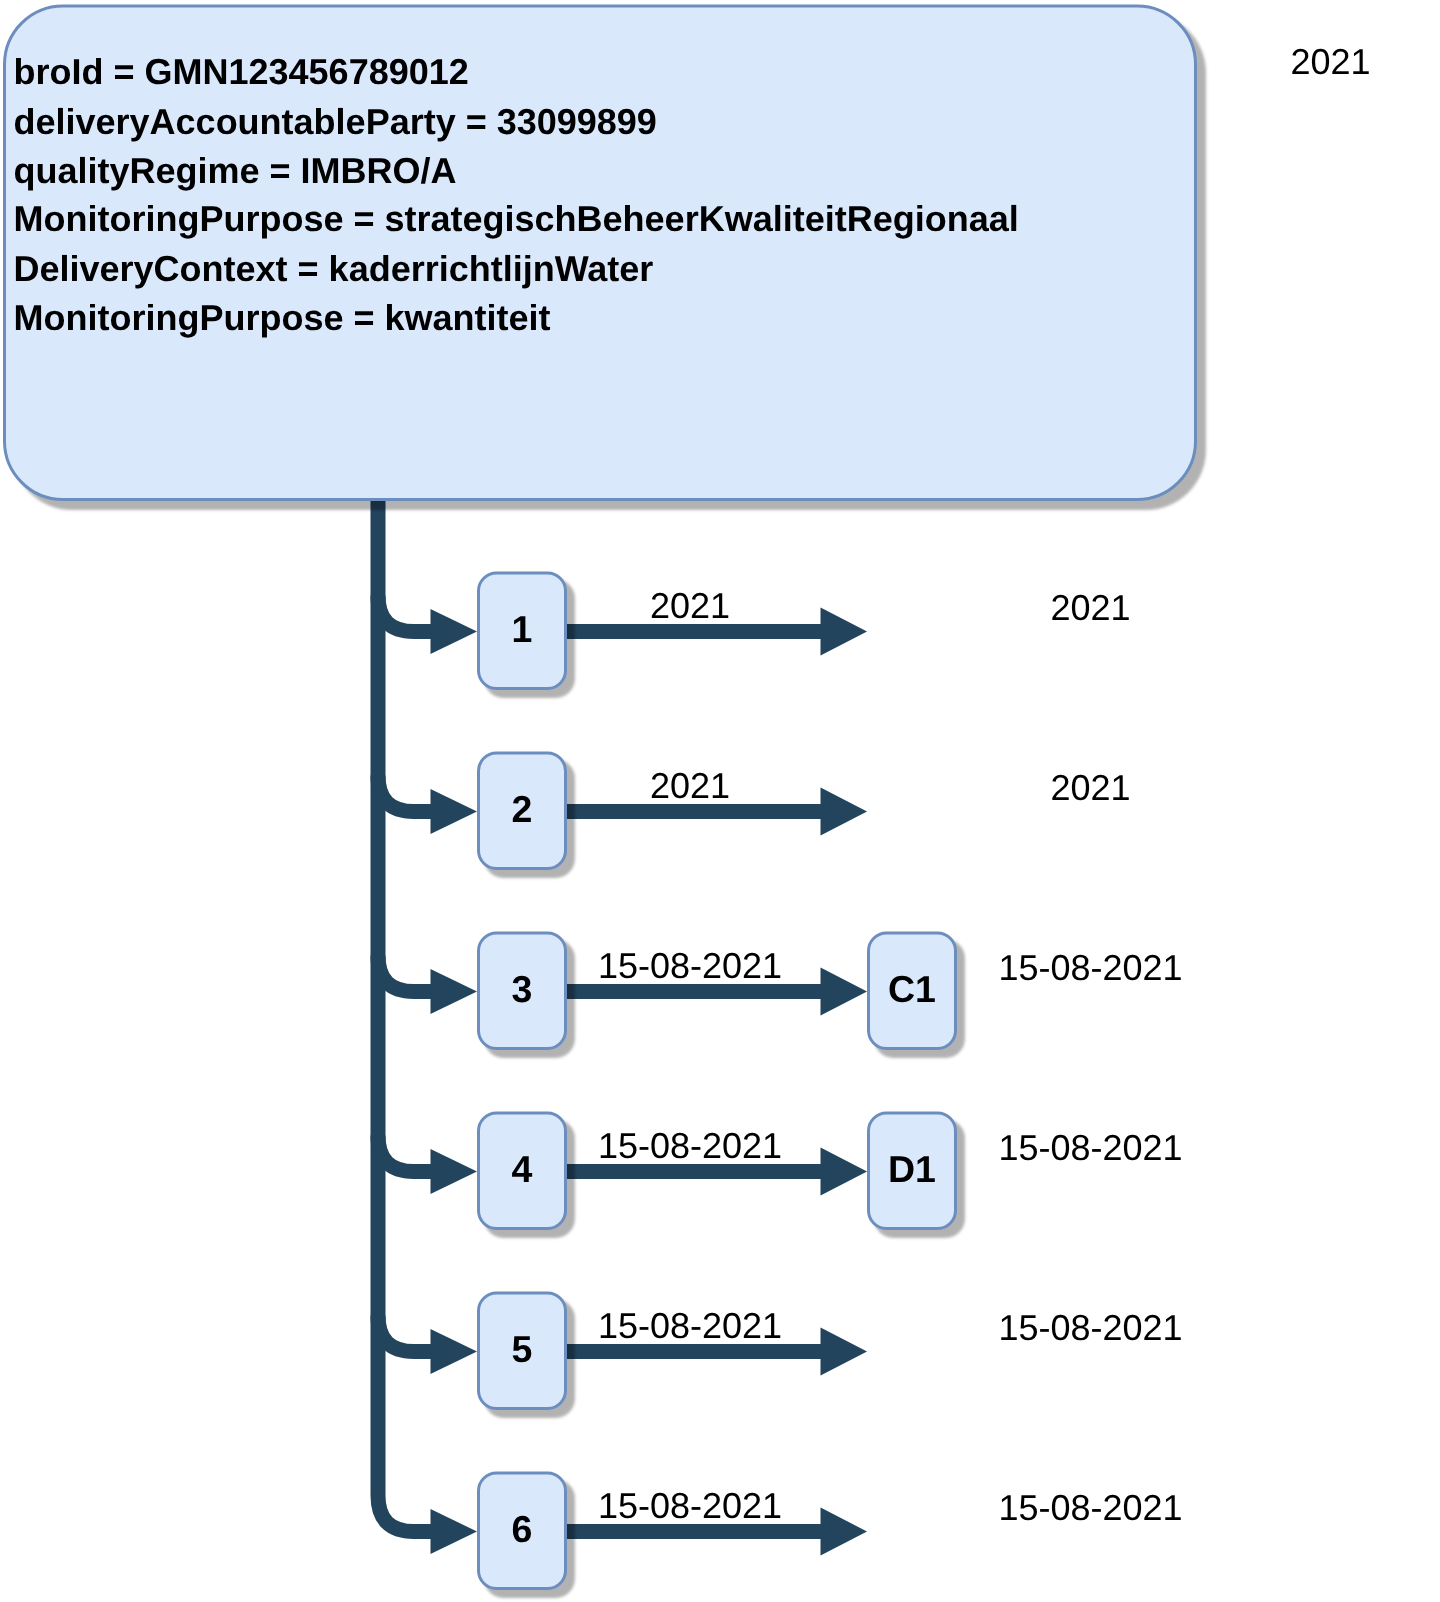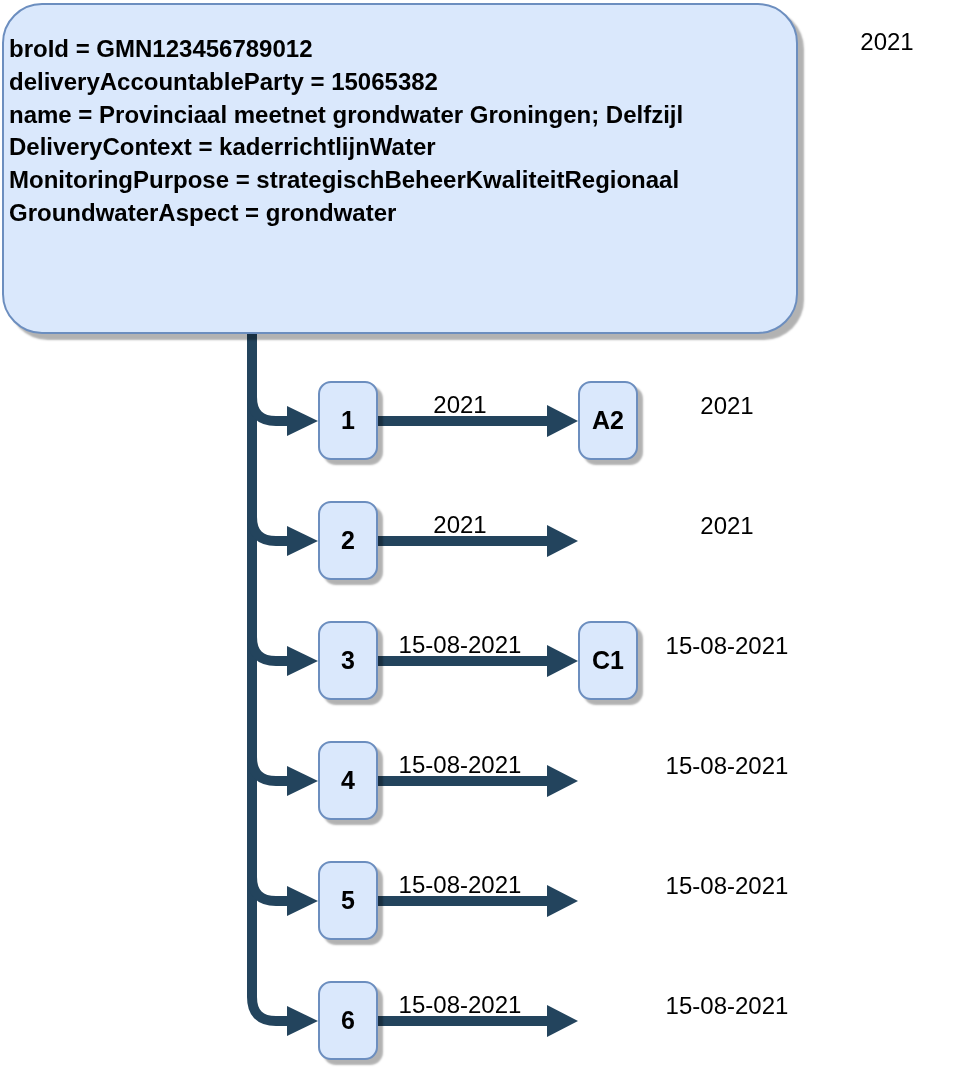--- a/index.html
+++ b/index.html
@@ -104,52 +104,52 @@
     <polygon class="ah" points="547,405 578,421 547,437"></polygon>
     <polygon class="ah" points="547,525 578,541 547,557"></polygon>
     <polygon class="ah" points="547,645 578,661 547,677"></polygon>
     <polygon class="ah" points="547,765 578,781 547,797"></polygon>
     <polygon class="ah" points="547,885 578,901 547,917"></polygon>
     <polygon class="ah" points="547,1005 578,1021 547,1037"></polygon>
   </svg>
 
   <div class="info-box">
     <div>broId = GMN123456789012</div>
-    <div>deliveryAccountableParty = 15065382</div>
-    <div>name = Provinciaal meetnet grondwater Groningen; Delfzijl</div>
+    <div>deliveryAccountableParty = 33099899</div>
+    <div>qualityRegime = IMBRO/A</div>
+    <div>MonitoringPurpose = strategischBeheerKwaliteitRegionaal</div>
     <div>DeliveryContext = kaderrichtlijnWater</div>
-    <div>MonitoringPurpose = strategischBeheerKwaliteitRegionaal</div>
-    <div>GroundwaterAspect = grondwater</div>
+    <div>MonitoringPurpose = kwantiteit</div>
   </div>
 
   <div class="year-note">2021</div>
 
   <div class="row" style="top:381px">
     <div class="node src">1</div>
     <div class="edge-label">2021</div>
-    <div class="node tgt">A2</div>
     <div class="right-label">2021</div>
   </div>
 
   <div class="row" style="top:501px">
     <div class="node src">2</div>
     <div class="edge-label">2021</div>
     <div class="right-label">2021</div>
   </div>
 
   <div class="row" style="top:621px">
     <div class="node src">3</div>
     <div class="edge-label">15-08-2021</div>
     <div class="node tgt">C1</div>
     <div class="right-label">15-08-2021</div>
   </div>
 
   <div class="row" style="top:741px">
     <div class="node src">4</div>
     <div class="edge-label">15-08-2021</div>
+    <div class="node tgt">D1</div>
     <div class="right-label">15-08-2021</div>
   </div>
 
   <div class="row" style="top:861px">
     <div class="node src">5</div>
     <div class="edge-label">15-08-2021</div>
     <div class="right-label">15-08-2021</div>
   </div>
 
   <div class="row" style="top:981px">

